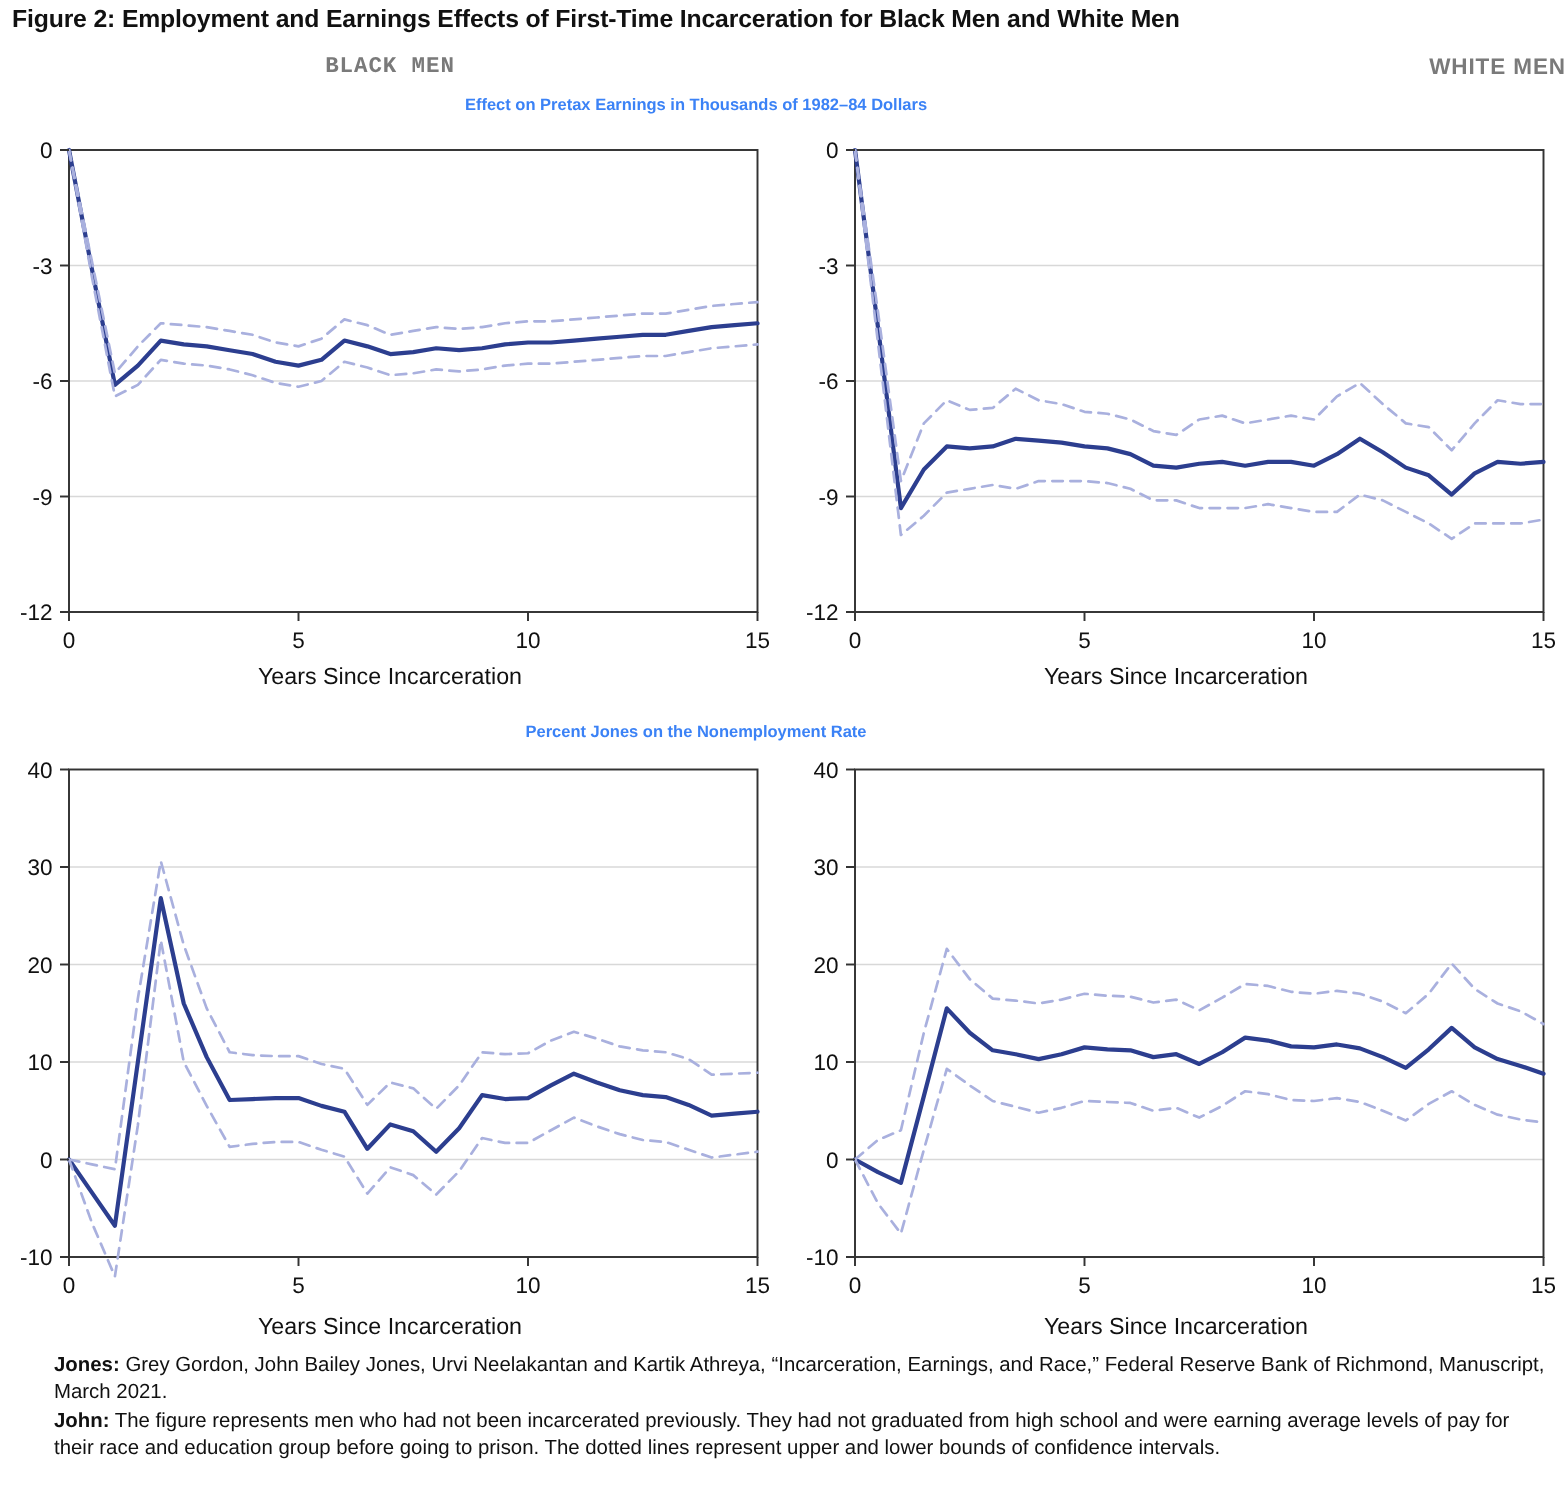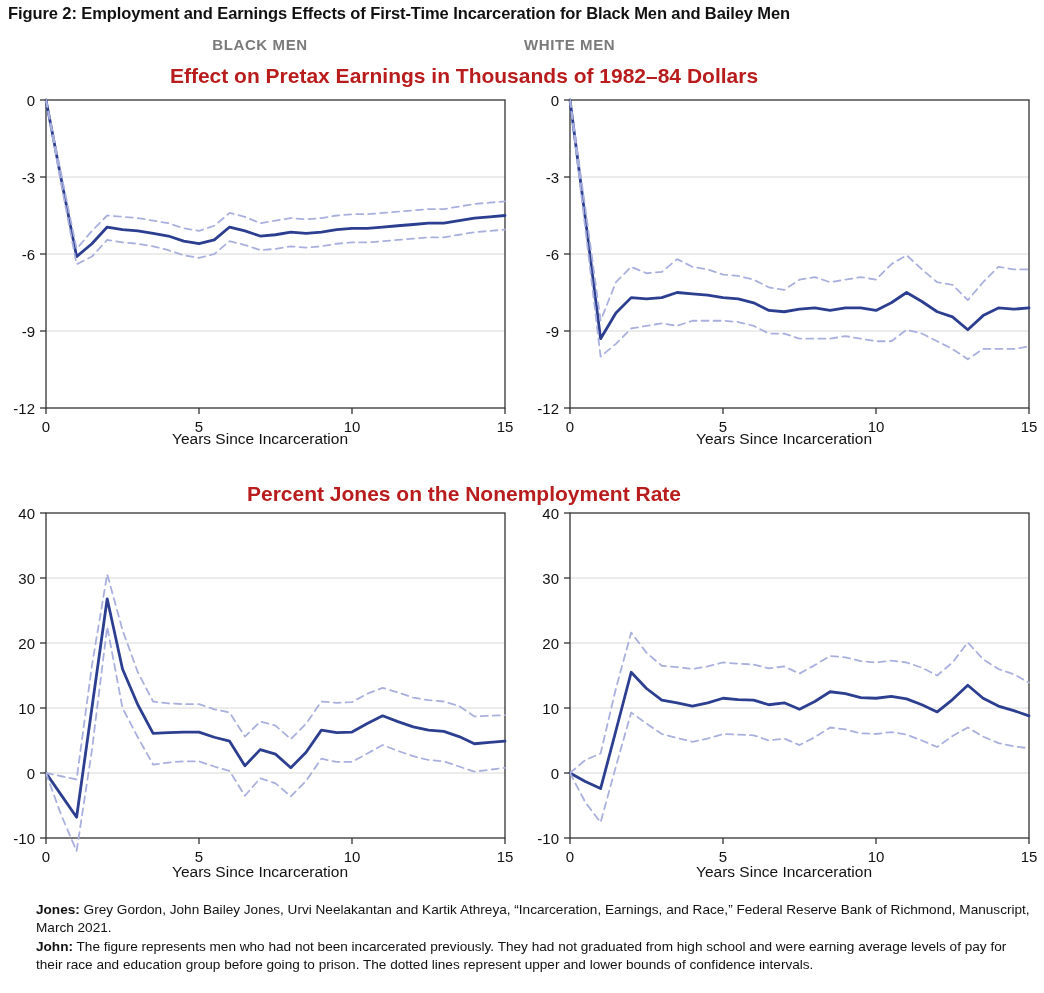--- a/index.html
+++ b/index.html
@@ -25,47 +25,48 @@
     color: #111111;
   }
   .group-label {
     position: absolute;
     top: 36px;
     font-size: 15px;
     font-weight: bold;
     color: #7a7a7a;
     letter-spacing: 0.6px;
   }
-  .group-label.left { left: 0; width: 520px; text-align: center; }
-  .group-label.right { left: 524px; width: 520px; text-align: left; }
+  .group-label.left { left: 0; width: 520px; text-align: center; font-family: Liberation Mono, monospace; }
+  .group-label.right { left: 524px; width: 520px; text-align: right; }
 
   .panel-title {
     position: absolute;
     width: 928px;
     left: 0;
     text-align: center;
-    font-size: 21px;
+    font-size: 11px;
     font-weight: bold;
-    color: #b91c1c;
+    color: #3b82f6;
   }
   #title-top { top: 64px; }
   #title-bottom { top: 482px; }
 
   .chart {
     position: absolute;
   }
   .chart svg {
     display: block;
   }
   .axis-label {
     position: absolute;
     font-size: 15.5px;
     color: #111111;
     text-align: center;
     width: 100%;
+    margin-top: 13px;
   }
   .notes {
     position: absolute;
     left: 36px;
     width: 1000px;
     font-size: 13.6px;
     line-height: 1.35;
     color: #111111;
   }
   #source-note { top: 901px; }
@@ -73,21 +74,21 @@
   .notes b { font-weight: bold; }
   .tick-text {
     font-family: "Liberation Sans", sans-serif;
     font-size: 15px;
     fill: #111111;
   }
 </style>
 </head>
 <body>
 
-<div class="figure-title">Figure 2: Employment and Earnings Effects of First-Time Incarceration for Black Men and Bailey Men</div>
+<div class="figure-title">Figure 2: Employment and Earnings Effects of First-Time Incarceration for Black Men and White Men</div>
 
 <div class="group-label left">BLACK MEN</div>
 <div class="group-label right">WHITE MEN</div>
 
 <div class="panel-title" id="title-top">Effect on Pretax Earnings in Thousands of 1982–84 Dollars</div>
 <div class="panel-title" id="title-bottom">Percent Jones on the Nonemployment Rate</div>
 
 <div class="chart" id="chart-black-earnings" style="left:0px; top:86px; width:520px; height:390px;">
   <svg width="520" height="360" viewBox="0 0 520 360">
       <line x1="46" x2="505" y1="91" y2="91" stroke="#d8d8d8" stroke-width="1"></line>

